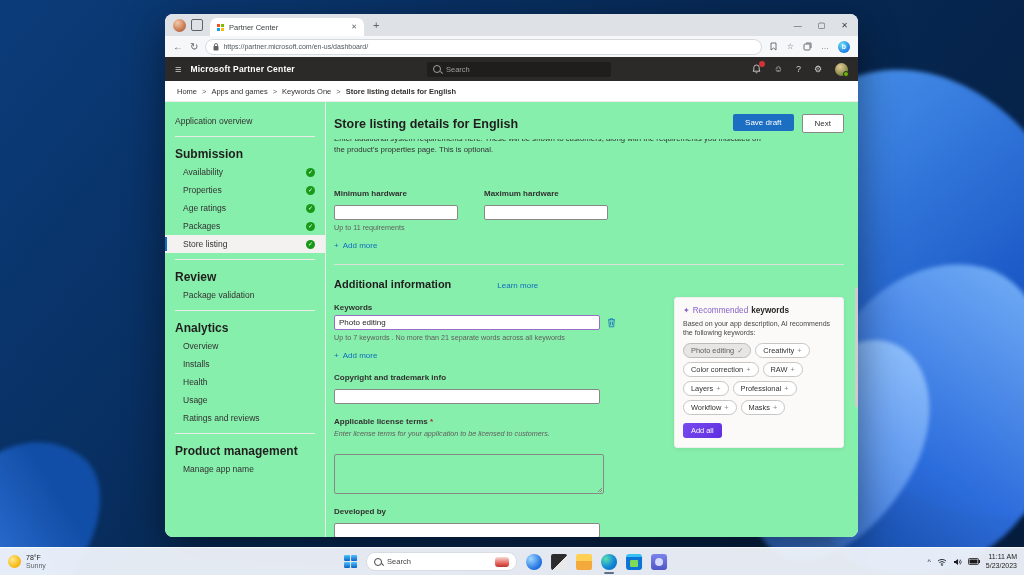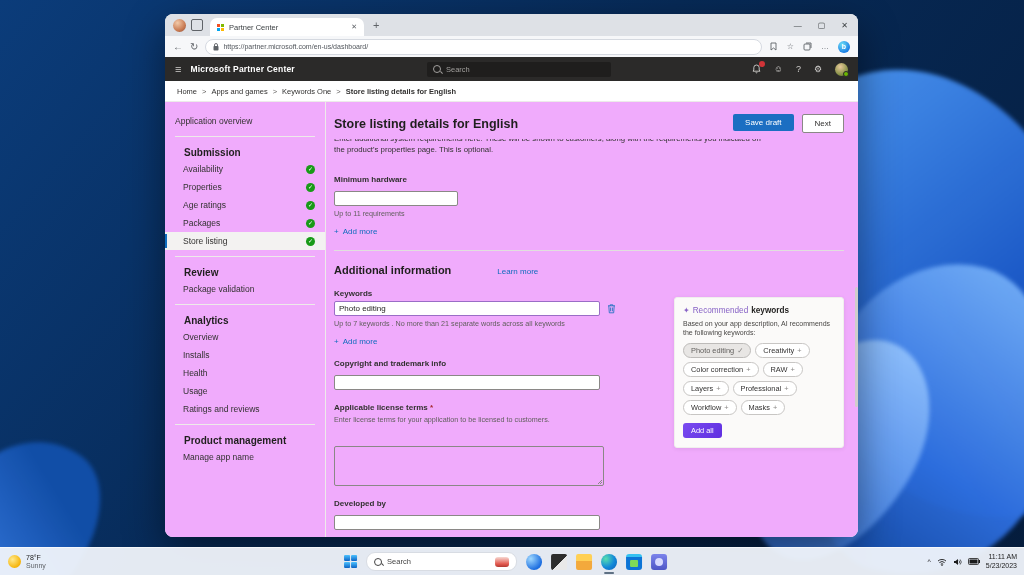--- a/index.html
+++ b/index.html
@@ -55,46 +55,46 @@
   .pc-avatar::after{content:"";position:absolute;right:-1px;bottom:-1px;width:4px;height:4px;border-radius:50%;background:#6bb700;border:1px solid #2b2a29;}
 
   
   .crumbs{height:20px;background:#fff;border-bottom:1px solid #edebe9;display:flex;align-items:center;
           padding:0 12px;font-size:7.5px;color:#323130;gap:5px;flex:0 0 auto;}
   .crumb{white-space:nowrap;}
   .crumb.current{font-weight:bold;}
   .crumb-sep{color:#605e5c;}
 
   
-  .appbody{flex:1;display:flex;min-height:0;background:#f0abfc;}
+  .appbody{flex:1;display:flex;min-height:0;background:#86efac;}
   .sidenav{width:160px;border-right:1px solid #edebe9;padding:10px 0 0 0;flex:0 0 auto;font-size:8.5px;color:#323130;}
   .side-link{padding:4px 10px;}
   .side-div{height:1px;background:#edebe9;margin:6px 10px;}
-  .side-head{font-size:10px;font-weight:bold;color:#201f1e;padding:4px 19px 2px;}
+  .side-head{font-size:12px;font-weight:bold;color:#201f1e;padding:4px 10px 2px;}
   .side-item{display:flex;align-items:center;justify-content:space-between;padding:4px 10px 4px 18px;position:relative;}
   .side-item.sel{background:#f3f2f1;align-items:flex-end;}
   .side-item.sel::before{content:"";position:absolute;left:0;top:2px;bottom:2px;width:2px;background:#0f6cbd;}
   .chk{width:9px;height:9px;border-radius:50%;background:#189a18;color:#fff;font-size:6px;line-height:9px;text-align:center;flex:0 0 auto;}
 
   .main{flex:1;position:relative;padding:0 14px 0 8px;min-width:0;}
   .main-head{display:flex;align-items:center;justify-content:space-between;padding:12px 0 6px;}
   .page-title{font-size:12.5px;font-weight:bold;color:#201f1e;}
   .btns{display:flex;gap:8px;}
   .btn{font-size:8px;height:17px;display:flex;align-items:center;justify-content:center;border-radius:2px;padding:0 12px;}
   .btn.primary{background:#1b6ec2;color:#fff;}
   .btn.secondary{background:#fff;border:1px solid #8a8886;color:#323130;}
 
   .desc-clip{height:18px;overflow:hidden;margin-right:12px;}
   .desc-clip p{margin:-6px 0 0;font-size:7.8px;line-height:11px;color:#323130;max-width:430px;}
 
   .label{font-size:8px;font-weight:bold;color:#323130;margin-bottom:3px;}
   .helper{font-size:7.2px;color:#605e5c;margin-top:3px;}
   .tinput{height:15px;border:1px solid #8a8886;border-radius:2px;background:#fff;font-size:8px;color:#201f1e;
           padding:0 4px;font-family:"Liberation Sans",sans-serif;box-sizing:border-box;}
-  .hwrow{display:flex;gap:26px;margin-top:18px;}
+  .hwrow{display:flex;gap:26px;margin-top:32px;}
   .hw .tinput{width:124px;}
   .addmore{display:flex;align-items:center;gap:4px;color:#0f6cbd;font-size:8px;margin-top:9px;}
   .divider{height:1px;background:#e1dfdd;margin:14px 0 13px;}
   .sec-row{display:flex;align-items:baseline;gap:8px;}
   .sec-title{font-size:11px;font-weight:bold;color:#201f1e;}
   .link{color:#0f6cbd;font-size:8px;margin-left:38px;}
   .fgroup{margin-top:13px;}
   .kwrow{display:flex;align-items:center;gap:7px;}
   .kw-input{width:266px;border:1.5px solid #9a6dc6;}
   .winput{width:266px;}
@@ -312,20 +312,24 @@
       <div class="desc-clip">
         <p>Enter additional system requirements here. These will be shown to customers, along with the requirements you indicated on the product's properties page. This is optional.</p>
       </div>
 
       <div class="hwrow">
         <div class="hw">
           <div class="label">Minimum hardware</div>
           <input class="tinput" style="">
           <div class="helper">Up to 11 requirements</div>
         </div>
+        <div class="hw">
+          <div class="label">Maximum hardware</div>
+          <input class="tinput" style="">
+        </div>
       </div>
 
       <div class="addmore">
         <span>+</span>
         <span>Add more</span>
       </div>
 
       <div class="divider"></div>
 
       <div class="sec-row">
@@ -350,21 +354,21 @@
 
       <div class="fgroup">
         <div class="label">Copyright and trademark info</div>
         <input class="tinput winput" style="">
       </div>
 
       <div class="fgroup">
         <div class="label">
           <span>Applicable license terms</span> <span class="req">*</span>
         </div>
-        <div class="helper" style="margin:0 0 22px;">Enter license terms for your application to be licensed to customers.</div>
+        <div class="helper" style="margin:0 0 16px;font-style:italic;">Enter license terms for your application to be licensed to customers.</div>
         <div class="tarea"></div>
       </div>
 
       <div class="fgroup">
         <div class="label">Developed by</div>
         <input class="tinput winput" style="">
       </div>
 
       <div class="scrollthumb"></div>
 

